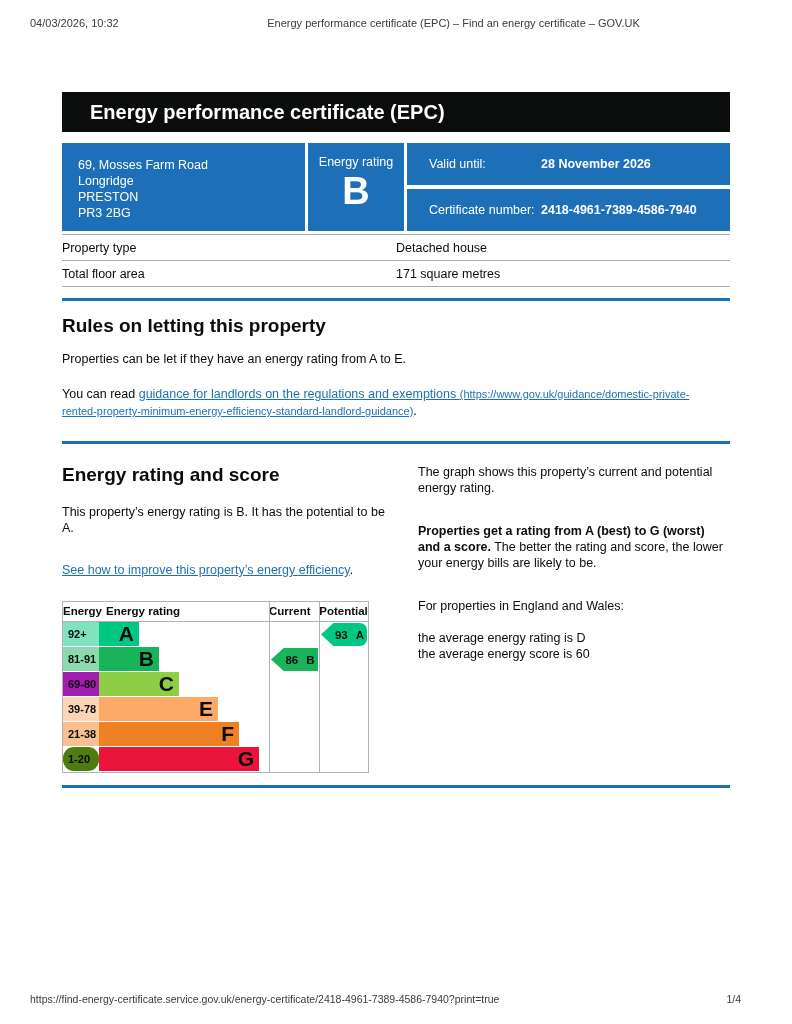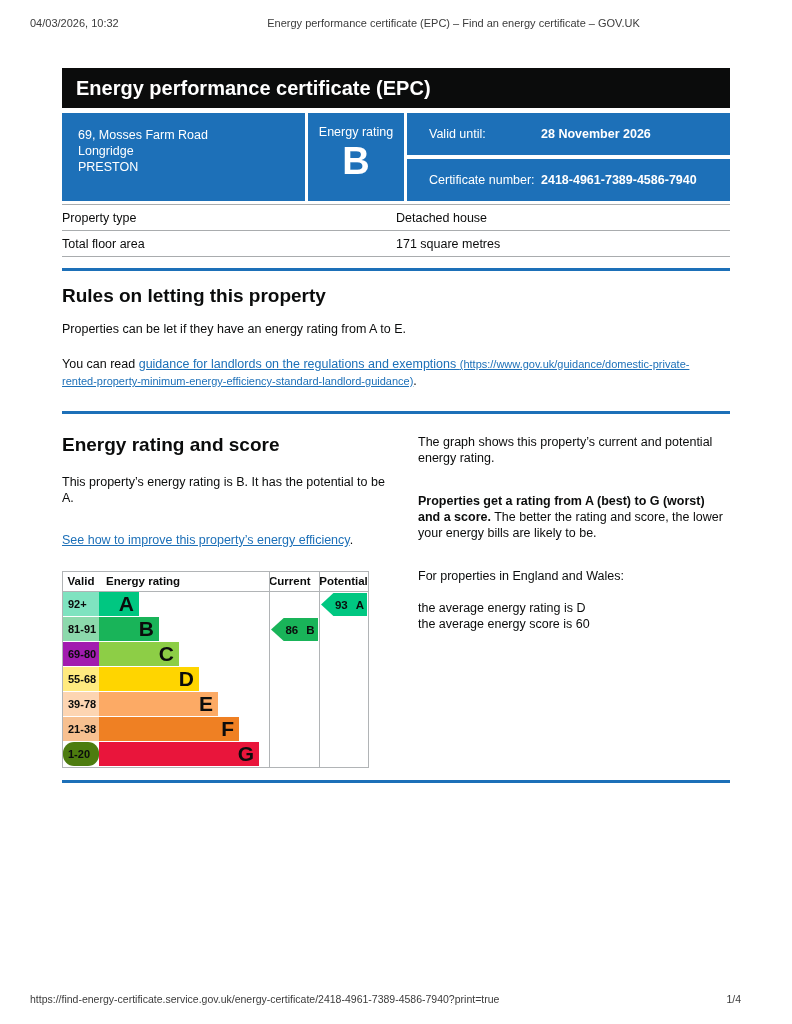--- a/index.html
+++ b/index.html
@@ -14,24 +14,24 @@
   .print-header { position:absolute; top:17px; left:30px; right:30px; font-size:11px; color:#3b3b3b; }
   .print-header .ph-date { position:absolute; left:0; top:0; }
   .print-header .ph-title { text-align:center; padding-left:115px; }
   .print-footer { position:absolute; top:993px; left:30px; right:30px; font-size:10.5px; color:#3b3b3b; }
   .print-footer .pf-url { position:absolute; left:0; top:0; }
   .print-footer .pf-page { position:absolute; right:21px; top:0; }
 
   
   .content { position:absolute; top:68px; left:62px; width:668px; }
 
-  .banner { background:#0b0c0c; height:40px; line-height:40px; padding-left:14px;
-            color:#ffffff; font-size:20px; font-weight:bold; }
-
-  .summary { display:flex; gap:3px; margin-top:5px; height:88px; }
+  .banner { background:#0b0c0c; height:40px; line-height:40px; padding-left:28px;
+            color:#ffffff; font-size:20px; font-weight:bold;margin-top:24px; }
+
+  .summary { display:flex; gap:3px; margin-top:11px; height:88px; }
   .addr-box { width:243px; background:#1d70b8; color:#fff; padding:14px 16px;
               font-size:12.5px; line-height:16px; }
   .rating-box { width:96px; background:#1d70b8; color:#fff; text-align:center; padding-top:12px; }
   .rating-box .rb-label { font-size:12.5px; }
   .rating-box .rb-value { font-size:38px; font-weight:bold; line-height:44px; }
   .validity { flex:1; display:flex; flex-direction:column; gap:4px; }
   .validity .v-row { flex:1; background:#1d70b8; color:#ffffff; display:flex; align-items:center;
                      padding-left:22px; font-size:12.5px; }
   .validity .v-label { width:112px; }
   .validity .v-value { font-weight:bold; }
@@ -79,41 +79,42 @@
   .band-row { display:flex; height:25px; }
   .score-cell { width:36px; font-size:11px; font-weight:bold; line-height:24px;
                 padding-left:5px; height:24px; }
   .band-bar { height:24px; display:flex; align-items:center; justify-content:flex-end;
               padding-right:5px; font-size:21px; font-weight:bold; line-height:24px; }
   .arrow { position:absolute; height:23px; display:flex; align-items:center; justify-content:center;
            gap:8px; font-size:11.5px; font-weight:bold; color:#0b0c0c;
            clip-path:polygon(0 50%, 27% 0, 100% 0, 100% 100%, 27% 100%);
            padding-left:11px; }
   .arrow-current { left:208px; width:47px; }
-  .arrow-potential { left:258px; width:46px; }
+  .arrow-potential { left:258px; width:46px;border-radius:7px; }
 </style>
 </head>
 <body>
 
 <div class="print-header">
   <span class="ph-date">04/03/2026, 10:32</span>
   <div class="ph-title">Energy performance certificate (EPC) – Find an energy certificate – GOV.UK</div>
 </div>
 
 <div class="content">
 
   <div class="banner">
     <span>Energy performance certificate (EPC)</span>
   </div>
 
   <div class="summary">
     <div class="addr-box">
       <div>69, Mosses Farm Road</div>
       <div>Longridge</div>
       <div>PRESTON</div>
+      <div>PR3 2BG</div>
     </div>
     <div class="rating-box">
       <div class="rb-label">Energy rating</div>
       <div class="rb-value">B</div>
     </div>
     <div class="validity">
       <div class="v-row">
         <span class="v-label">Valid until:</span>
         <span class="v-value">28 November 2026</span>
       </div>
@@ -144,41 +145,37 @@
   <div class="blue-rule rule-2"></div>
 
   <div class="two-col">
     <div class="col-left">
       <h2>Energy rating and score</h2>
       <p class="para p-left1">This property’s energy rating is B. It has the potential to be A.</p>
       <p class="para p-left-link"><a class="gov-link" href="#">See how to improve this property’s energy efficiency</a><span>.</span></p>
 
       <div class="epc-chart">
         <div class="epc-head">
-          <div class="h-score">Valid</div>
+          <div class="h-score">Energy</div>
           <div class="h-rating">Energy rating</div>
           <div class="h-current">Current</div>
           <div class="h-potential">Potential</div>
         </div>
 
         <div class="band-row">
           <div class="score-cell" style="background: rgb(127, 227, 192);">92+</div>
           <div class="band-bar" style="background: rgb(0, 199, 129); width: 40px;">A</div>
         </div>
         <div class="band-row">
           <div class="score-cell" style="background: rgb(140, 217, 172);">81-91</div>
           <div class="band-bar" style="background: rgb(25, 180, 89); width: 60px;">B</div>
         </div>
         <div class="band-row">
           <div class="score-cell" style="background: #a21caf;">69-80</div>
           <div class="band-bar" style="background: rgb(141, 206, 70); width: 80px;">C</div>
-        </div>
-        <div class="band-row">
-          <div class="score-cell" style="background: rgb(255, 234, 127);">55-68</div>
-          <div class="band-bar" style="background: rgb(255, 213, 0); width: 100px;">D</div>
         </div>
         <div class="band-row">
           <div class="score-cell" style="background: rgb(253, 213, 178);">39-78</div>
           <div class="band-bar" style="background: rgb(252, 170, 101); width: 119px;">E</div>
         </div>
         <div class="band-row">
           <div class="score-cell" style="background: rgb(247, 192, 144);">21-38</div>
           <div class="band-bar" style="background: rgb(239, 128, 35); width: 140px;">F</div>
         </div>
         <div class="band-row">

